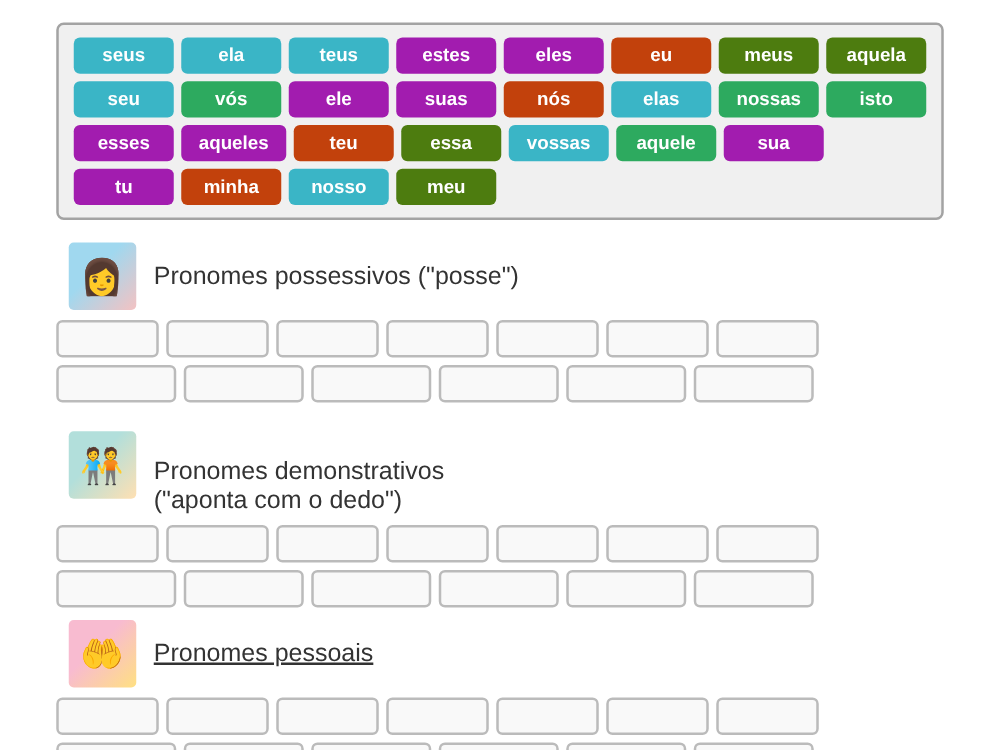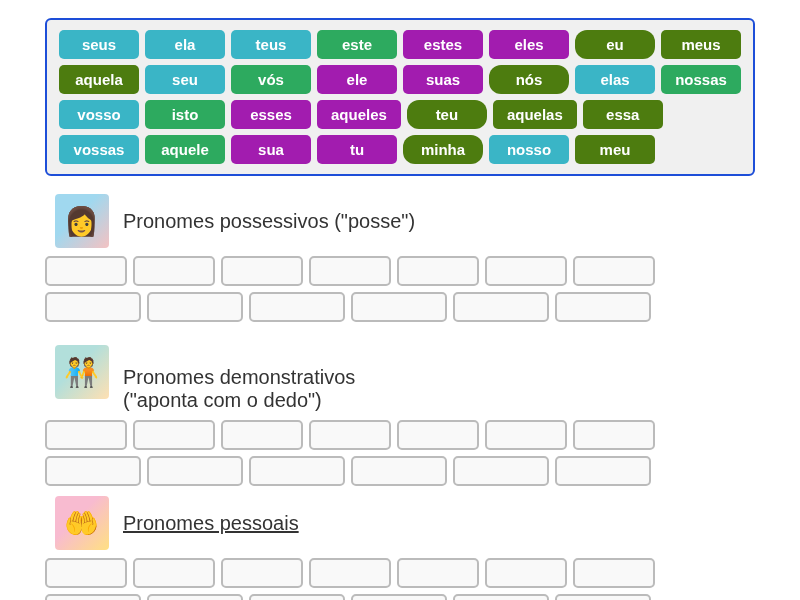--- a/index.html
+++ b/index.html
@@ -7,21 +7,21 @@
     body {
       background: #ffffff;
       font-family: Arial, sans-serif;
       width: 800px;
       min-height: 600px;
       overflow-x: hidden;
     }
 
     .word-bank {
       background: #f0f0f0;
-      border: 2px solid #1d4ed8;
+      border: 2px solid #a3a3a3;
       border-radius: 6px;
       margin: 18px auto;
       width: 710px;
       padding: 10px 12px;
       display: flex;
       flex-wrap: wrap;
       gap: 6px;
       justify-content: flex-start;
     }
 
@@ -33,21 +33,21 @@
       padding: 6px 14px;
       font-size: 15px;
       font-weight: bold;
       color: #ffffff;
       cursor: pointer;
       min-width: 80px;
     }
 
     .color-teal    { background-color: #3ab5c6; }
     .color-green   { background-color: #2daa5f; }
-    .color-purple  { background-color: #4d7c0f; border-radius: 12px; }
+    .color-purple  { background-color: #c2410c; }
     .color-orange  { background-color: #4d7c0f; }
     .color-blue    { background-color: #a21caf; }
 
     .section {
       width: 710px;
       margin: 10px auto;
     }
 
     .section-header {
       display: flex;
@@ -115,39 +115,36 @@
       font-size: 28px;
     }
   </style>
 </head>
 <body>
 
 <div class="word-bank" id="word-bank-container">
 <div class="word-chip color-teal">seus</div>
     <div class="word-chip color-teal">ela</div>
     <div class="word-chip color-teal">teus</div>
-    <div class="word-chip color-green">este</div>
     <div class="word-chip color-blue">estes</div>
     <div class="word-chip color-blue">eles</div>
     <div class="word-chip color-purple">eu</div>
     <div class="word-chip color-orange">meus</div>
     <div class="word-chip color-orange">aquela</div>
     <div class="word-chip color-teal">seu</div>
     <div class="word-chip color-green">vós</div>
     <div class="word-chip color-blue">ele</div>
     <div class="word-chip color-blue">suas</div>
     <div class="word-chip color-purple">nós</div>
     <div class="word-chip color-teal">elas</div>
     <div class="word-chip color-green">nossas</div>
-    <div class="word-chip color-teal">vosso</div>
     <div class="word-chip color-green">isto</div>
     <div class="word-chip color-blue">esses</div>
     <div class="word-chip color-blue">aqueles</div>
     <div class="word-chip color-purple">teu</div>
-    <div class="word-chip color-orange">aquelas</div>
     <div class="word-chip color-orange">essa</div>
     <div class="word-chip color-teal">vossas</div>
     <div class="word-chip color-green">aquele</div>
     <div class="word-chip color-blue">sua</div>
     <div class="word-chip color-blue">tu</div>
     <div class="word-chip color-purple">minha</div>
     <div class="word-chip color-teal">nosso</div>
     <div class="word-chip color-orange">meu</div>
   </div>
 

